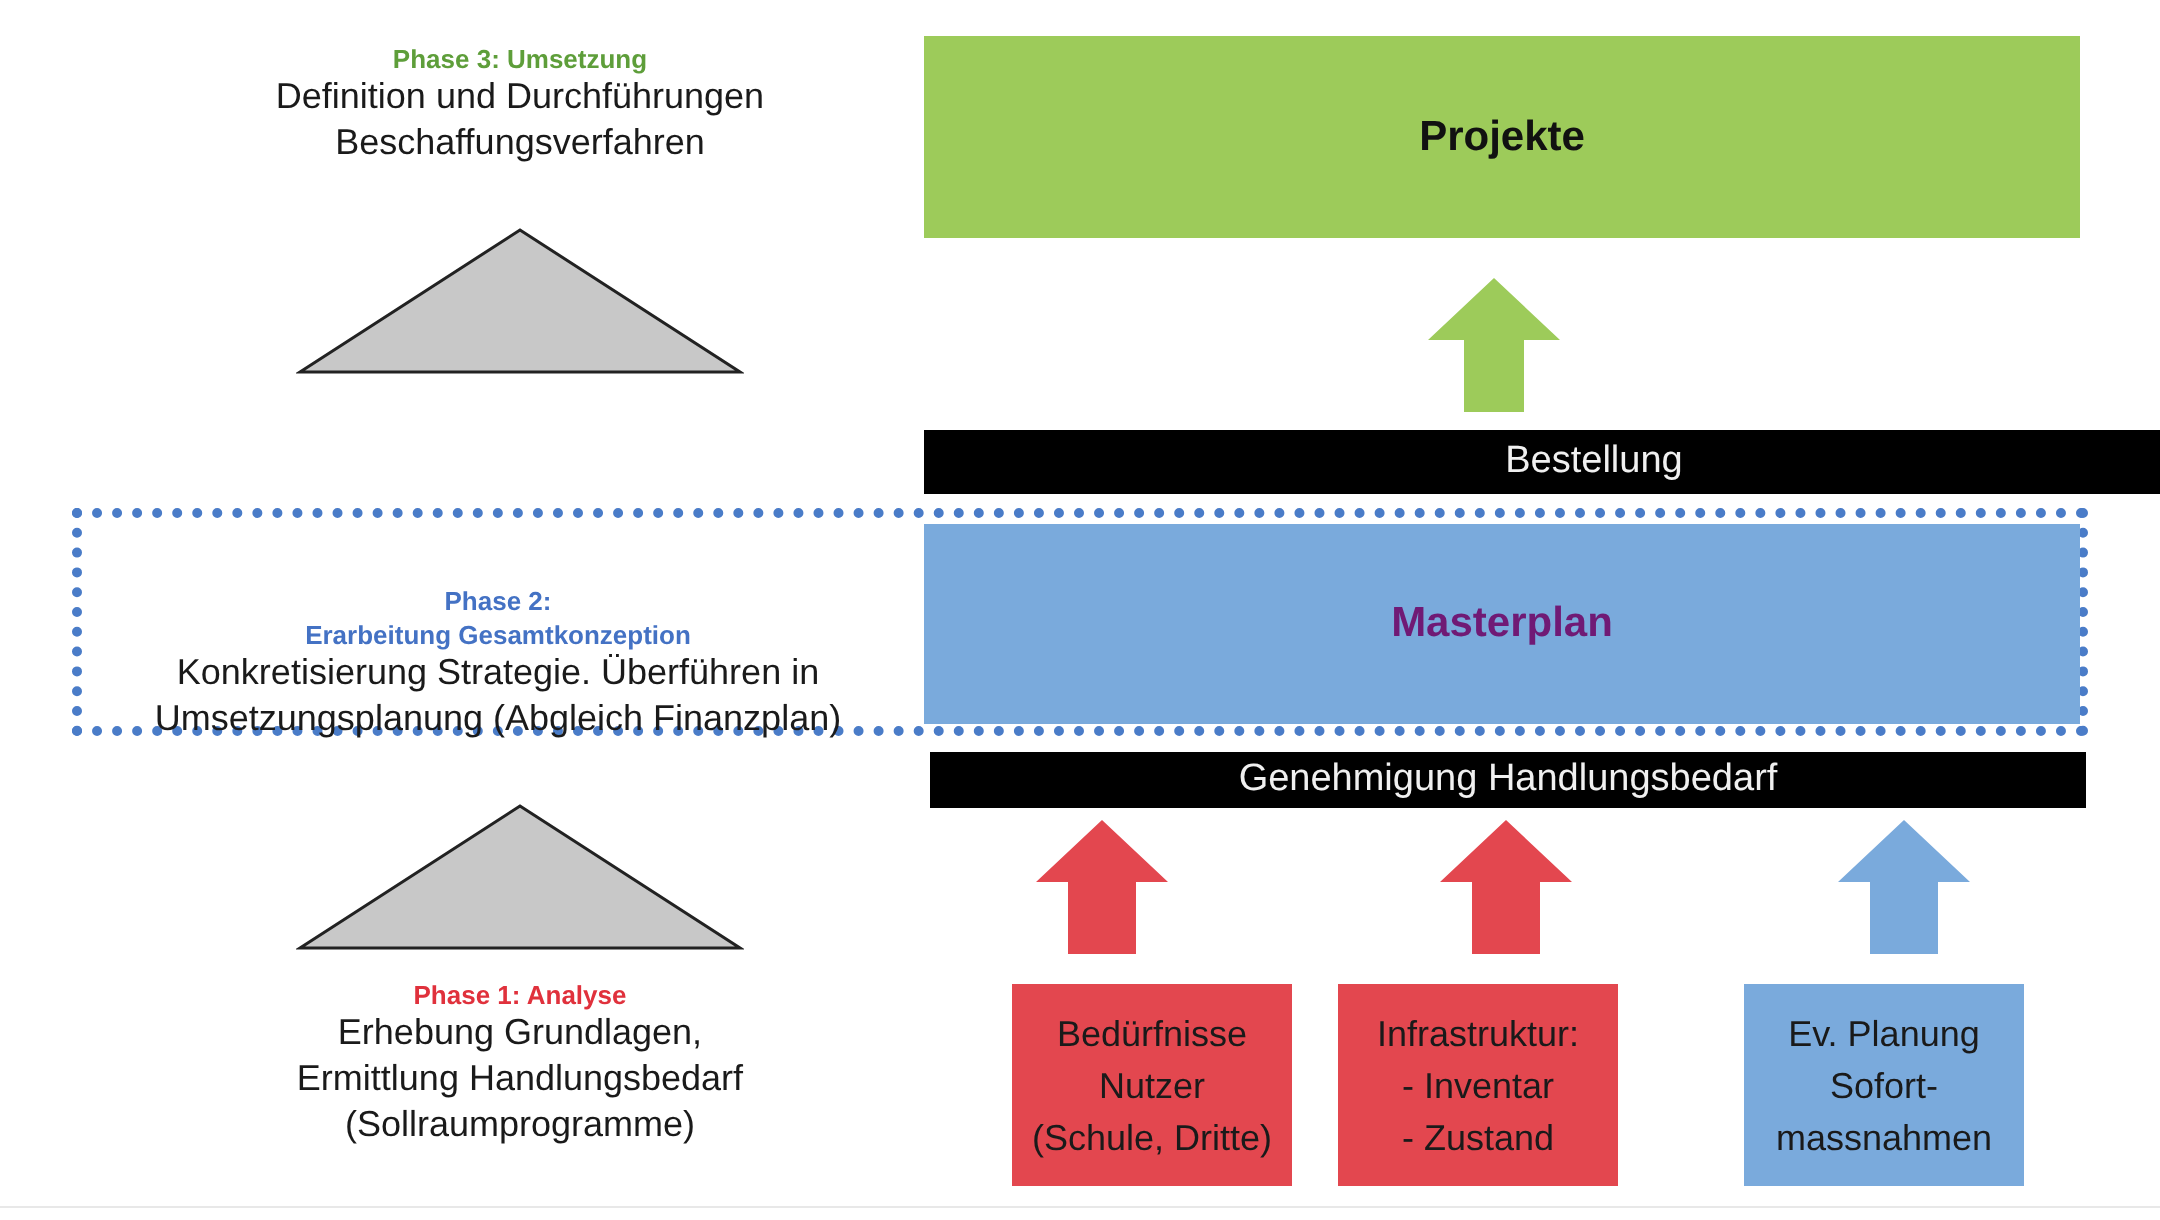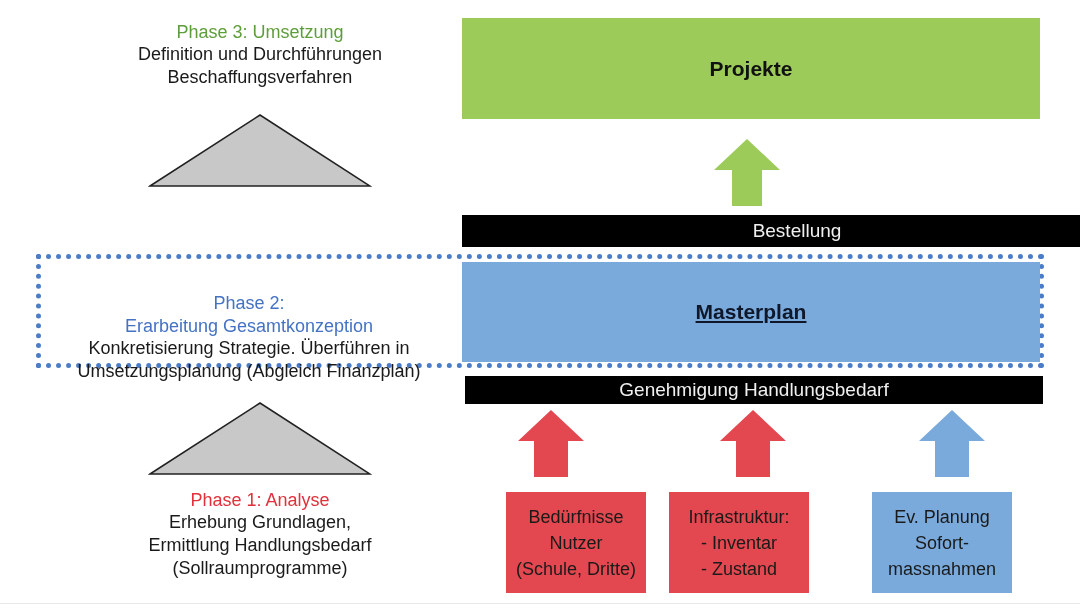--- a/index.html
+++ b/index.html
@@ -3,21 +3,21 @@
 <meta charset="utf-8">
 <style>
   html, body { margin: 0; padding: 0; }
   body {
     width: 1080px; height: 610px; position: relative; overflow: hidden;
     background: #ffffff;
     font-family: "Liberation Sans", sans-serif;
   }
   .abs { position: absolute; }
   .center { text-align: center; }
-  .phase-title { font-weight: normal; font-size: 18px; }
+  .phase-title { font-weight: bold; font-size: 13px; }
   .phase-desc { font-size: 18px; color: #1a1a1a; line-height: 23px; }
   .green { color: #5e9e3a; }
   .blue { color: #4472c4; }
   .red { color: #e0313c; }
   .box { display: flex; align-items: center; justify-content: center; text-align: center; }
   .black-bar { background: #000; color: #f0f0f0; font-size: 19px; }
   .src { font-size: 18px; line-height: 26px; color: #1a1a1a; }
   .bottom-line { position: absolute; left: 0; right: 0; top: 603px; height: 1px; background: #e8e8e8; }
 </style>
 </head>
@@ -48,21 +48,21 @@
 <div class="abs" style="left:36px; top:254px; width:1008px; height:114px; border:5px dotted #4a7cc8; box-sizing:border-box;"></div>
 
 <div class="abs center" style="left:40px; top:262px; width:418px;margin-top:31px;">
   <div class="phase-title blue">Phase 2:</div>
   <div class="phase-title blue" style="margin-top:2px;">Erarbeitung Gesamtkonzeption</div>
   <div class="phase-desc">Konkretisierung Strategie. Überführen in</div>
   <div class="phase-desc">Umsetzungsplanung (Abgleich Finanzplan)</div>
 </div>
 
 <div class="abs box" style="left:462px; top:262px; width:578px; height:100px; background:#7aaadc;">
-  <span style="font-weight:bold; font-size:21px; color:#0f172a;text-decoration:underline;">Masterplan</span>
+  <span style="font-weight:bold; font-size:21px; color:#701a75;">Masterplan</span>
 </div>
 
 <div class="abs box black-bar" style="left:465px; top:376px; width:578px; height:28px;">
   <span>Genehmigung Handlungsbedarf</span>
 </div>
 
 <svg class="abs" style="left:148px; top:400px;" width="224" height="76">
   <polygon points="2,74 112,3 222,74" fill="#c8c8c8" stroke="#222" stroke-width="1.5"></polygon>
 </svg>
 

